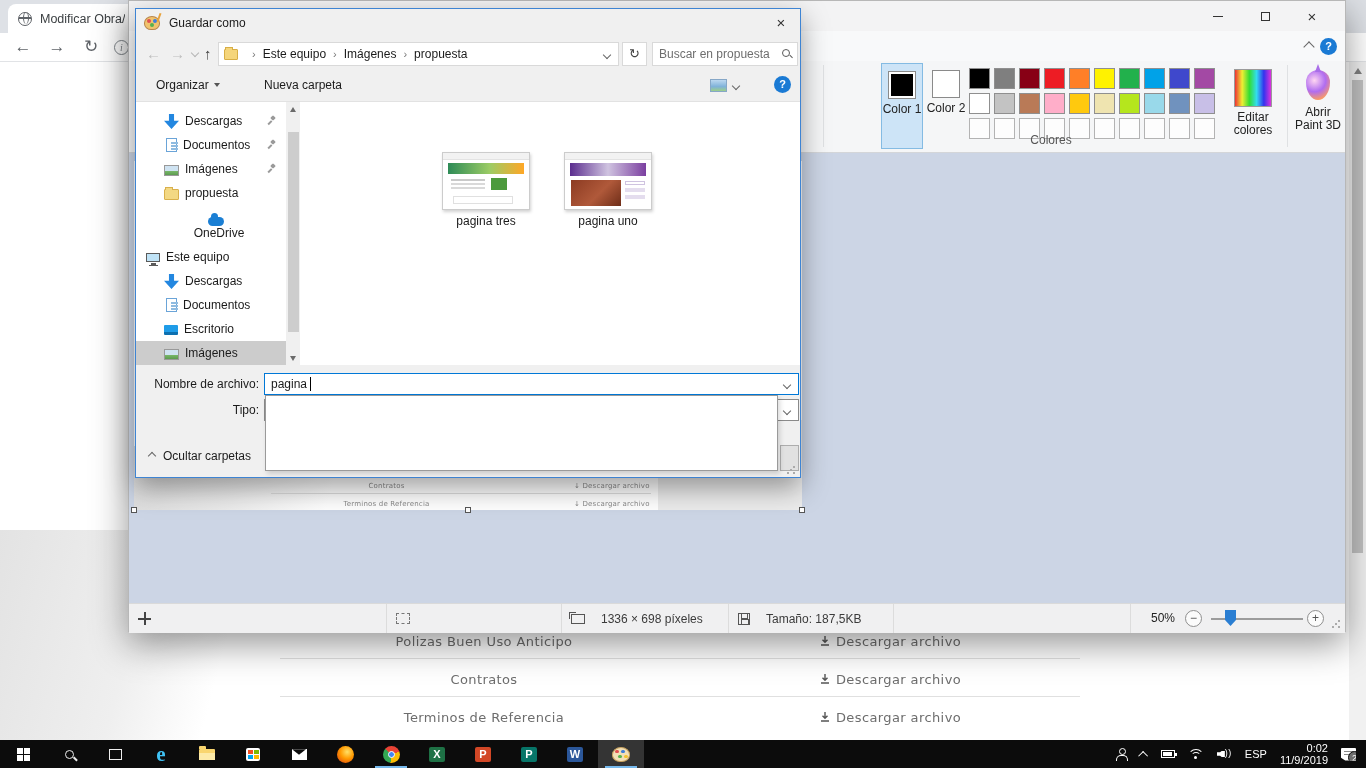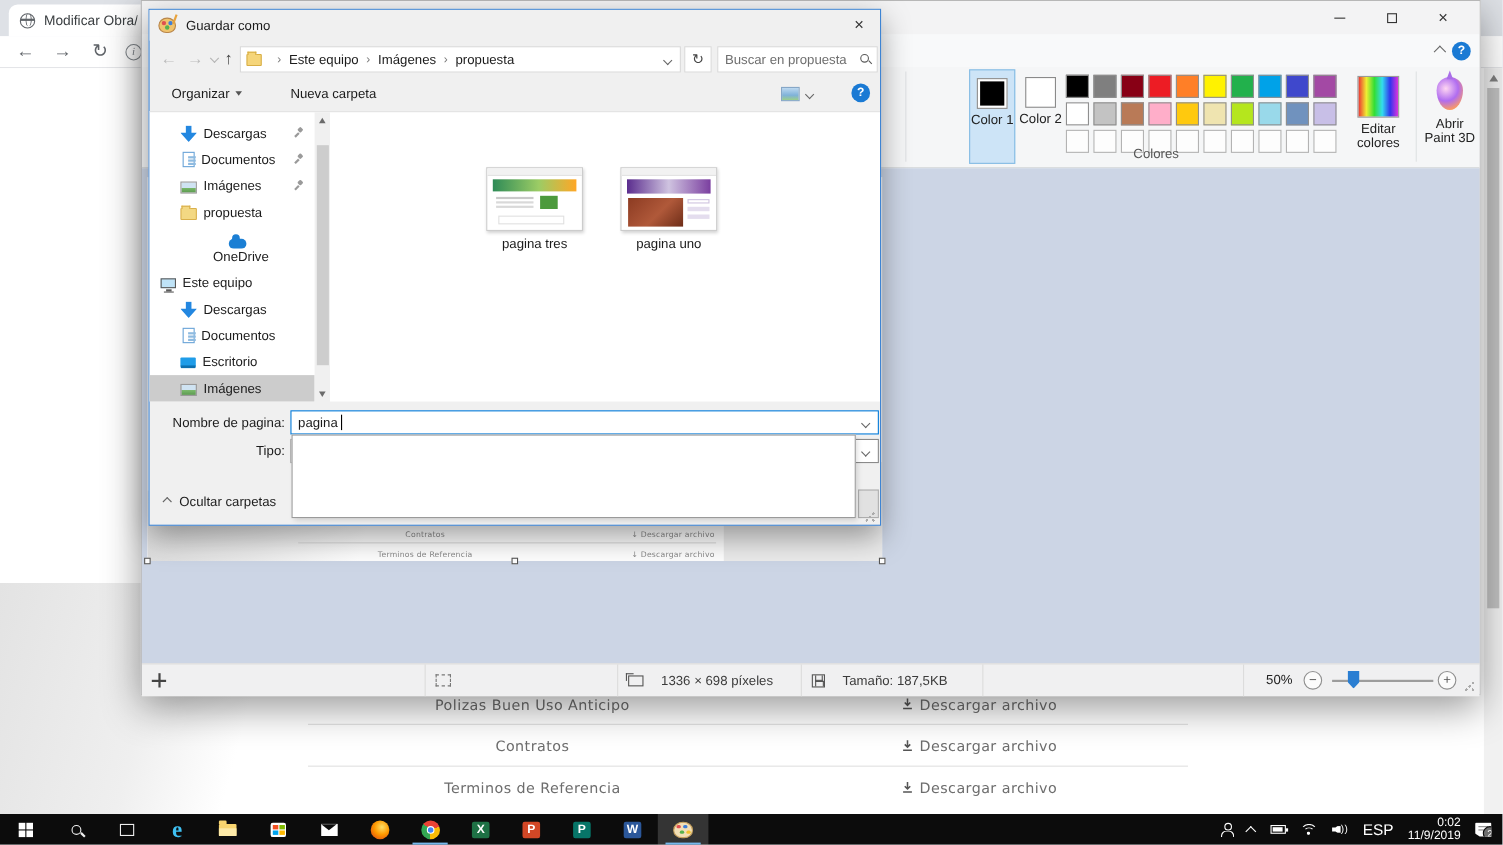--- a/index.html
+++ b/index.html
@@ -230,21 +230,21 @@
   .tr-batt::after { content:""; position:absolute; left:1px; top:1px; width:9px; height:4px; background:#fff; }
   .tr-wifi { width:16px; height:11px; position:relative; overflow:hidden; }
   .tr-wifi i { position:absolute; border:1.5px solid transparent; border-top-color:#fff; border-radius:50%; }
   .tr-wifi i:nth-child(1){ left:0; top:0; width:16px; height:16px; }
   .tr-wifi i:nth-child(2){ left:3px; top:3.5px; width:10px; height:10px; }
   .tr-wifi i:nth-child(3){ left:6.5px; top:7.5px; width:3px; height:3px; background:#fff; border-radius:50%; }
   .tr-vol { position:relative; width:15px; height:11px; }
   .tr-vol::before { content:""; position:absolute; left:0; top:2.5px; width:8px; height:6px; background:#fff;
                     clip-path:polygon(0 20%,40% 20%,100% -40%,100% 140%,40% 80%,0 80%); }
   .tr-vol::after { content:"))"; position:absolute; left:8px; top:-1px; color:#fff; font-size:9px; letter-spacing:.5px; }
-  .tr-lang { font-size:14px; }
+  .tr-lang { font-size:11px; }
   .tr-clock { text-align:right; font-size:11px; line-height:12.5px; }
   .tr-note { width:15px; height:13px; background:#fff; position:relative; border-radius:1px;
              clip-path:polygon(0 0,100% 0,100% 100%,28% 100%,0 78%); }
   .tr-note i { position:absolute; left:3px; top:3px; width:9px; height:1.5px; background:#888; box-shadow:0 3px 0 #888; }
   .tr-badge { position:absolute; right:-5px; bottom:-3px; width:13px; height:13px; border-radius:50%; background:#6e6e6e;
               border:1.5px solid #0c0c0c; color:#fff; font-size:9px; text-align:center; line-height:13px; }
 </style>
 </head>
 <body>
 
@@ -505,21 +505,21 @@
       <div class="fthumb">
         <div class="mbar"></div>
         <div class="banner ban-c" style="height:13px;"></div>
         <span style="position:absolute; left:6px; top:27px; width:50px; height:26px; background:linear-gradient(135deg,#8c3b22 0%,#b0593a 55%,#6e2d18 100%);"></span>
         <span style="position:absolute; right:6px; top:28px; width:20px; height:4px; border:1px solid #cfc3e0; box-shadow:0 7px 0 #e4ddee, 0 14px 0 #e4ddee;"></span>
       </div>
       <div class="fname">pagina uno</div>
     </div>
   </div>
   <div class="d-footer">
-    <span class="flabel" style="top:12px;">Nombre de pagina:</span>
+    <span class="flabel" style="top:12px;">Nombre de archivo:</span>
     <div class="fninput">
       <span>pagina</span>
       <span class="caret"></span>
       <span class="chev"></span>
     </div>
     <span class="flabel" style="top:38px;">Tipo:</span>
     <div class="typecombo">
       <span class="chev"></span>
     </div>
     <div class="savebtn-sliver"></div>

